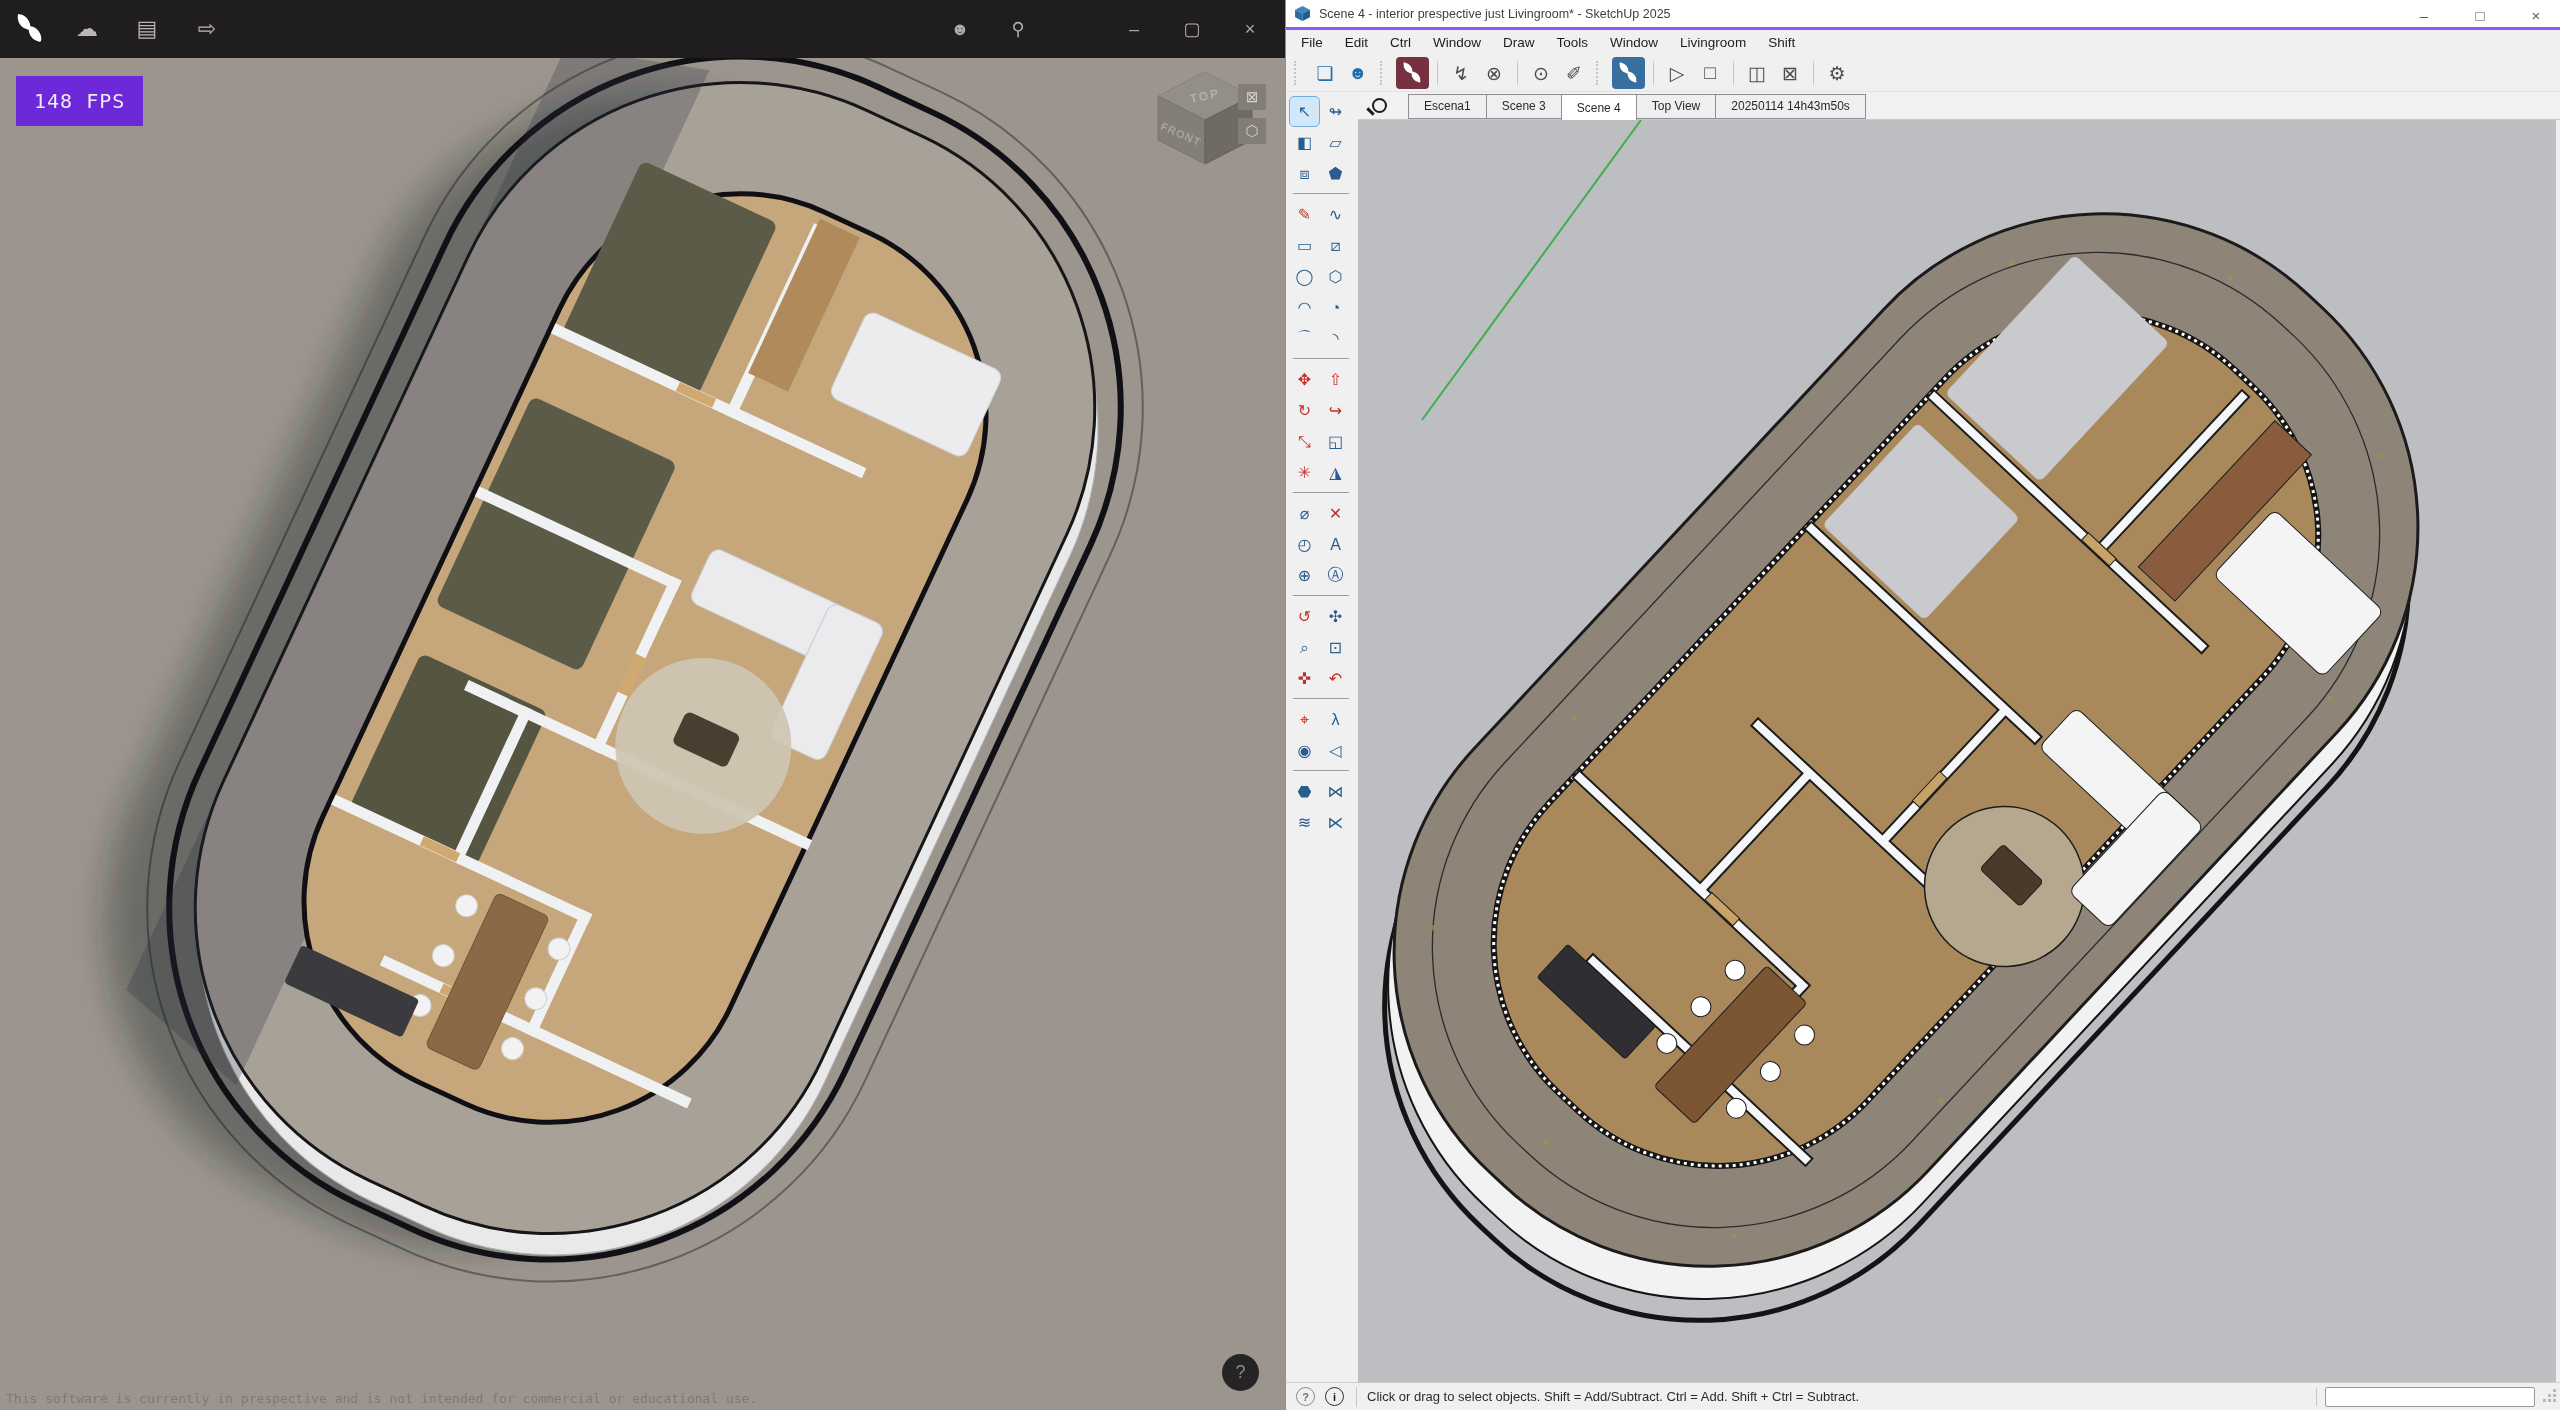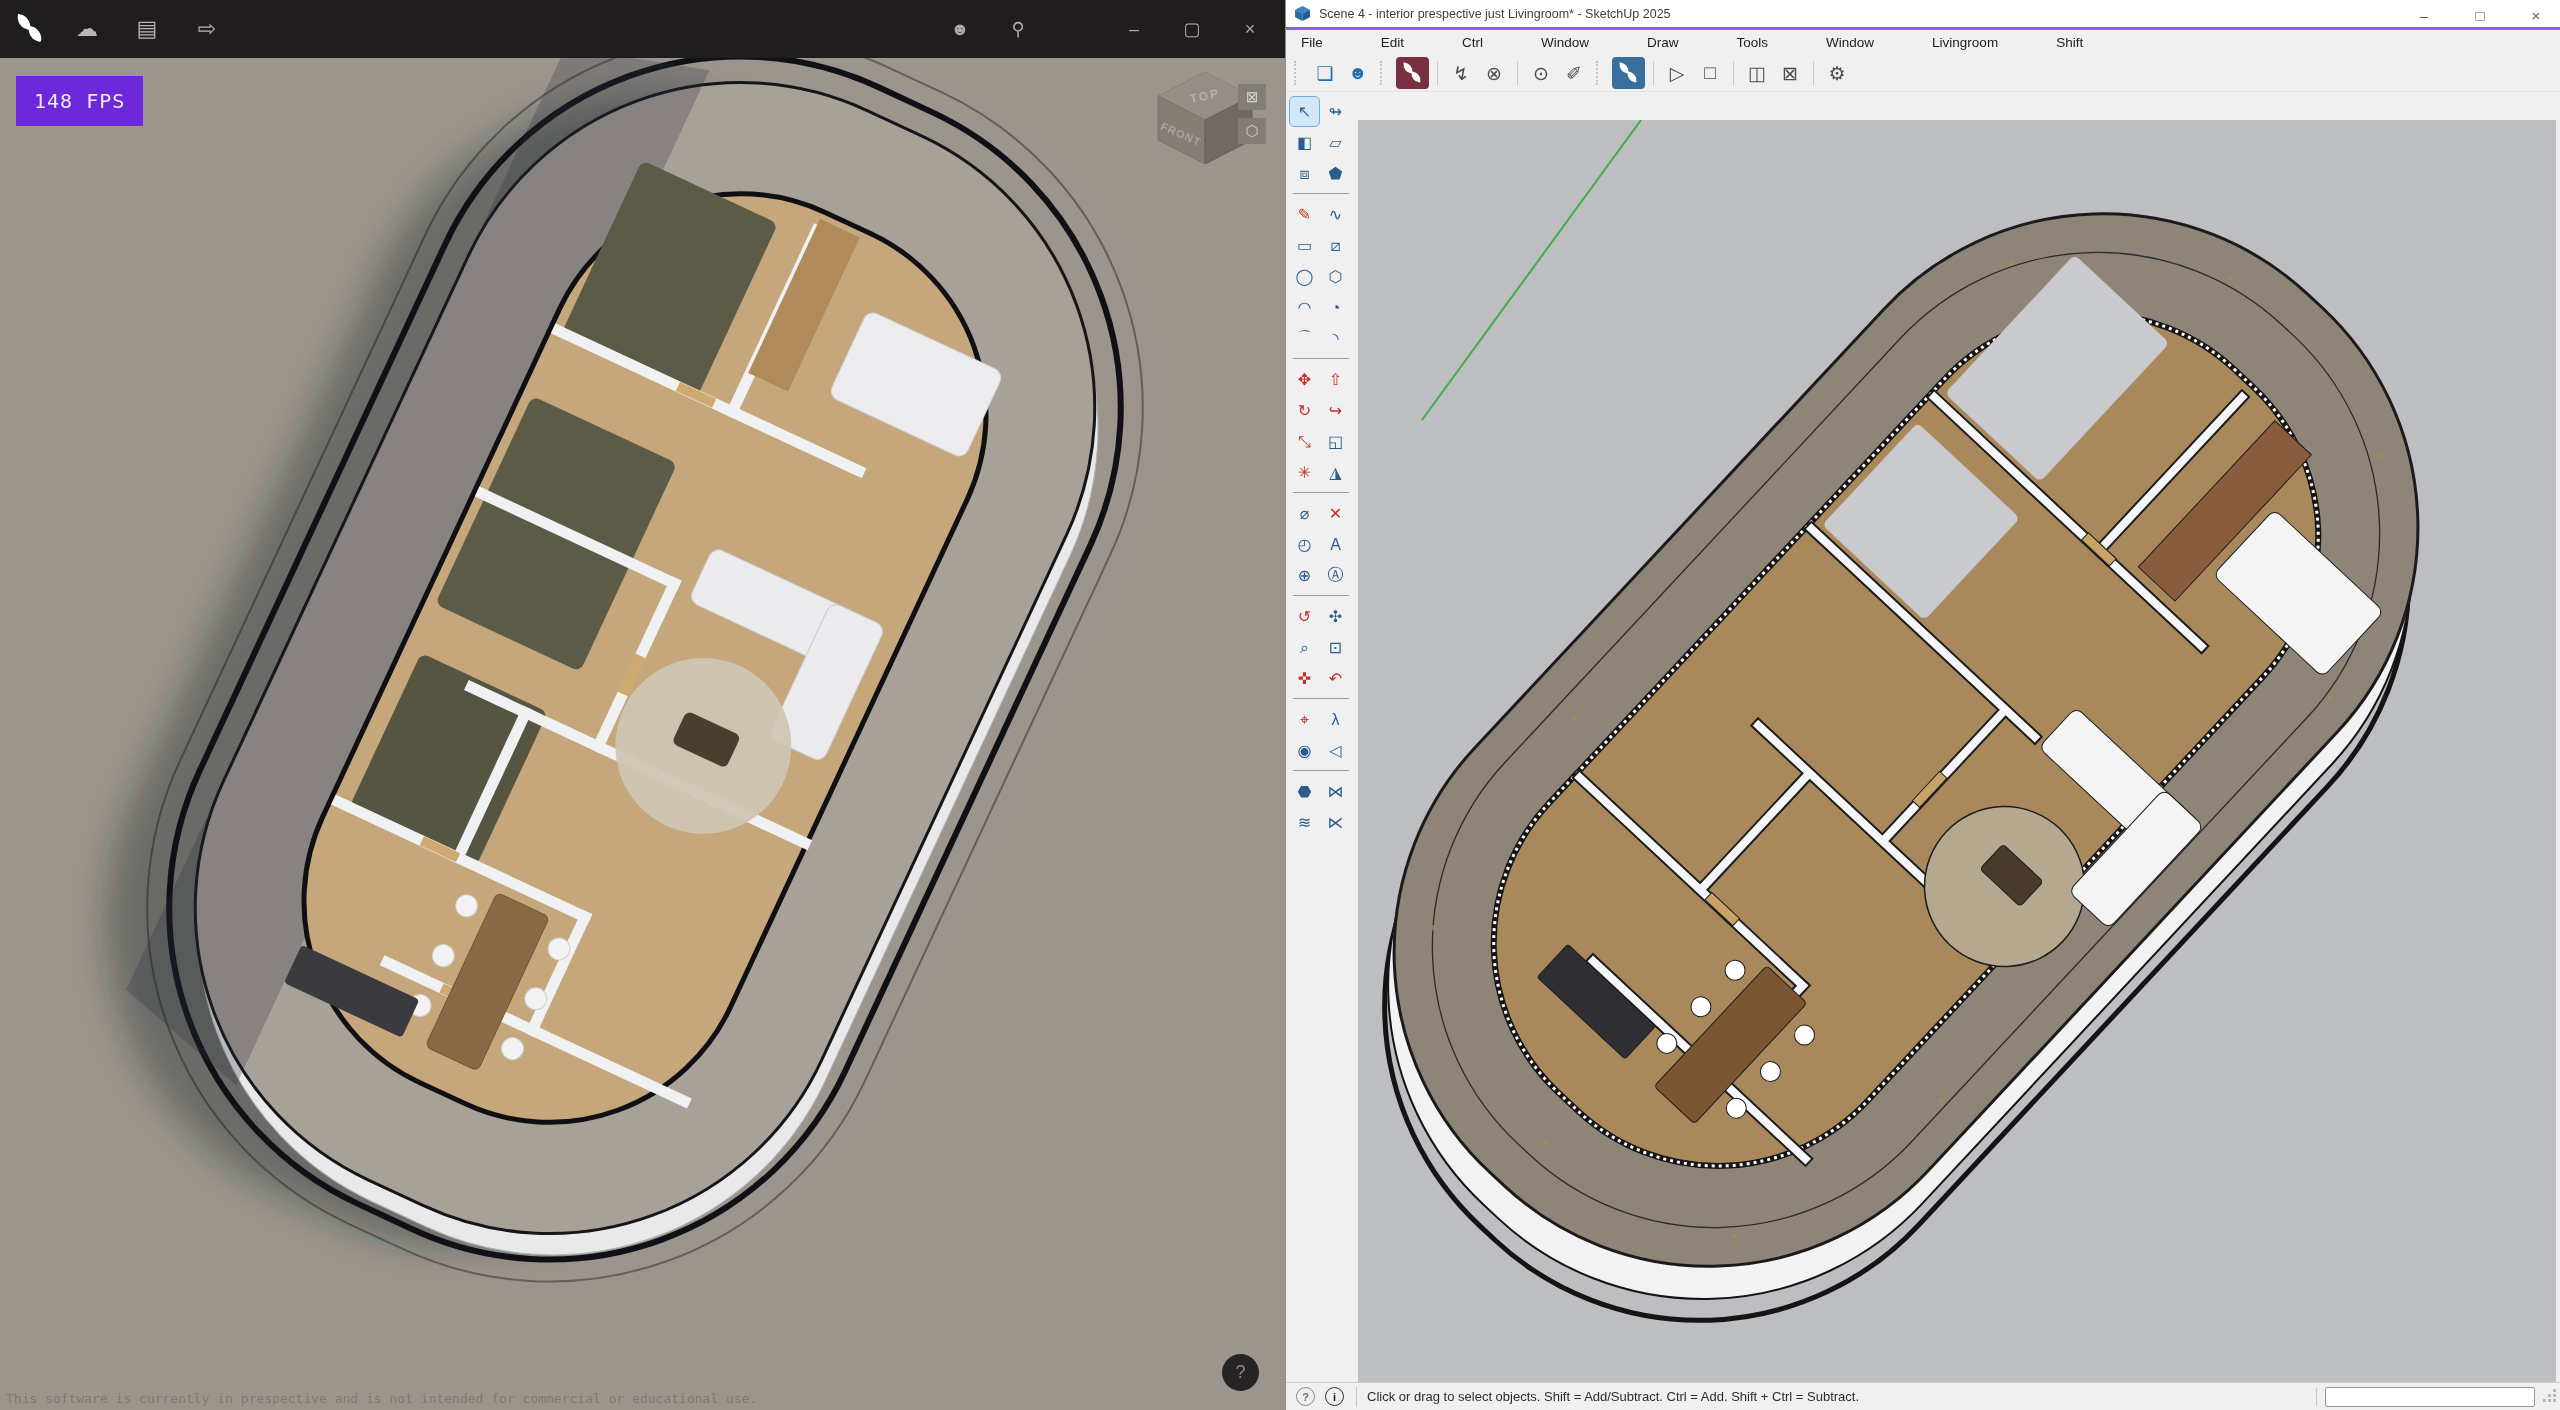--- a/index.html
+++ b/index.html
@@ -33,21 +33,21 @@
   
   .su{position:absolute;left:1285px;top:0;width:1275px;height:1410px;background:#f0f0f1;
       border-left:1px solid #8e9094;box-sizing:border-box;}
   .su-titlebar{position:absolute;left:0;top:0;width:100%;height:30px;background:#ffffff;
                display:flex;align-items:center;border-bottom:3px solid #8b5cf6;box-sizing:border-box;}
   .su-logo{margin-left:8px;width:17px;height:17px;}
   .su-title{margin-left:8px;font-size:12.5px;color:#3f3f41;}
   .su-ctrls{position:absolute;right:14px;top:0;height:30px;display:flex;align-items:center;gap:36px;}
   .su-ctrl{color:#5c5c5e;font-size:15px;width:20px;text-align:center;}
   .su-menubar{position:absolute;left:0;top:30px;width:100%;height:25px;background:#f0f0f1;
-              display:flex;align-items:center;padding-left:4px;box-sizing:border-box;gap:36px;}
+              display:flex;align-items:center;padding-left:4px;box-sizing:border-box;}
   .menu-item{font-size:13.5px;color:#1c1c1e;padding:3px 11px;}
   .su-toolbar{position:absolute;left:0;top:55px;width:100%;height:37px;background:#f0f0f1;
               display:flex;align-items:center;padding-left:4px;gap:3px;box-sizing:border-box;
               border-bottom:1px solid #e2e2e4;}
   .tb-item{display:flex;align-items:center;justify-content:center;}
   .tb-item[data-kind="plain"],.tb-item[data-kind="plain-blue"]{width:30px;height:30px;font-size:19px;color:#4c4c4e;}
   .tb-item[data-kind="plain-blue"]{color:#1f6fb2;}
   .tb-item[data-kind="maroon"],.tb-item[data-kind="blue"]{width:33px;height:32px;border-radius:4px;position:relative;}
   .tb-item[data-kind="maroon"]{background:#77303f;}
   .tb-item[data-kind="blue"]{background:#396f9e;}
@@ -501,20 +501,31 @@
         </div>
         <div class="tool" data-kind="tool" data-tint="blue" data-state="">
           <span>≋</span>
         </div>
         <div class="tool" data-kind="tool" data-tint="blue" data-state="">
           <span>⋉</span>
         </div>
       </div>
   </div>
 
+  <div class="su-scenebar">
+    <div class="mag"></div>
+    <div class="tabs">
+
+    <div class="scene-tab" data-state="inactive">Escena1</div>
+        <div class="scene-tab" data-state="inactive">Scene 3</div>
+        <div class="scene-tab" data-state="active">Scene 4</div>
+        <div class="scene-tab" data-state="inactive">Top View</div>
+        <div class="scene-tab" data-state="inactive">20250114 14h43m50s</div>
+      </div>
+  </div>
 
   <div class="su-viewport">
     <svg width="1199" height="1262" viewBox="0 0 1199 1262">
       <rect x="0" y="0" width="1199" height="1262" fill="#bdbec1"></rect>
 
       <line x1="283" y1="0" x2="64" y2="300" stroke="#3fae49" stroke-width="2"></line>
       <g transform="rotate(43 548 620)">
 
         <rect x="268" y="66" width="620" height="1200" rx="300" fill="none" stroke="#141414" stroke-width="5"></rect>
         <rect x="256" y="48" width="620" height="1200" rx="300" fill="#f2f2f2" stroke="#141414" stroke-width="2"></rect>

